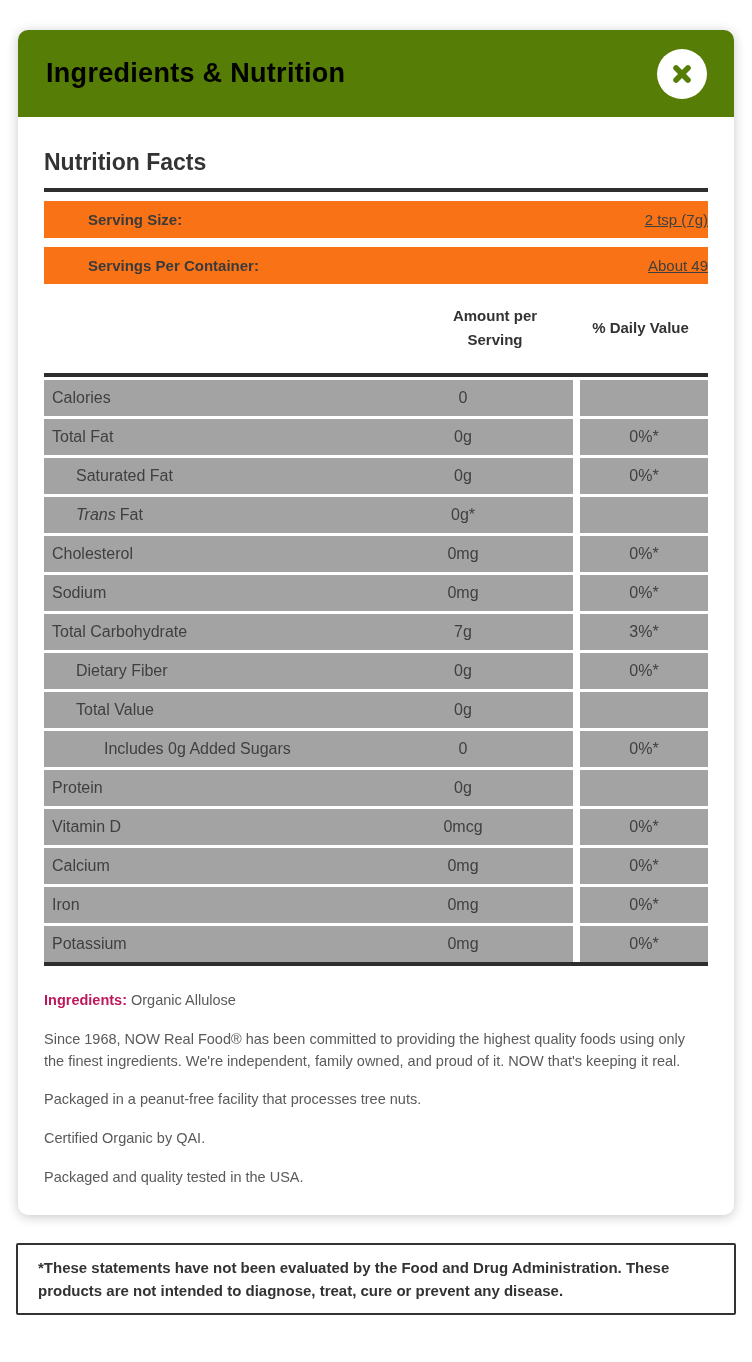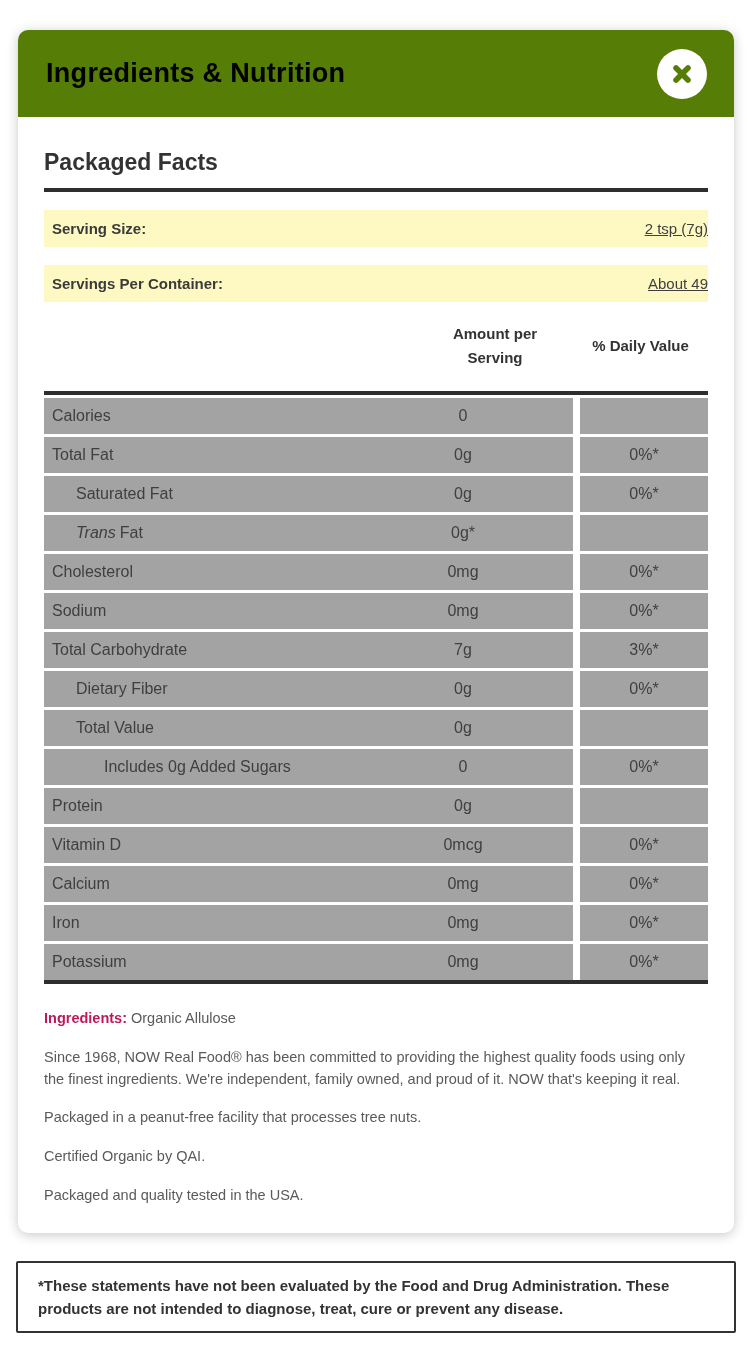--- a/index.html
+++ b/index.html
@@ -54,23 +54,24 @@
     font-size: 23px;
     font-weight: bold;
     color: #333333;
   }
   .thick-rule { height: 4px; background: #2e2e2e; }
 
   .serving-row {
     display: grid;
     grid-template-columns: 1fr 320px;
     align-items: center;
-    background: #fef9c3;
+    background: #f97316;
     min-height: 37px;
-    margin-top: 18px;
+    margin-top: 9px;
+    padding-left: 36px;
   }
   .serving-row .s-label {
     font-weight: bold;
     font-size: 15px;
     color: #3a3a3a;
     padding-left: 8px;
   }
   .serving-row .s-value {
     text-align: right;
     font-size: 15px;
@@ -161,21 +162,21 @@
         <svg width="26" height="26" viewBox="0 0 24 24">
           <line x1="6.5" y1="6.5" x2="17.5" y2="17.5" stroke="#567d05" stroke-width="5.2" stroke-linecap="round"></line>
           <line x1="17.5" y1="6.5" x2="6.5" y2="17.5" stroke="#567d05" stroke-width="5.2" stroke-linecap="round"></line>
         </svg>
       </span>
     </button>
   </div>
 
   <div class="modal-body">
 
-    <h2 class="nf-heading">Packaged Facts</h2>
+    <h2 class="nf-heading">Nutrition Facts</h2>
 
     <div class="thick-rule"></div>
 
     <div class="serving-row">
       <span class="s-label">Serving Size:</span>
       <span class="s-value">2 tsp (7g)</span>
     </div>
     <div class="serving-row">
       <span class="s-label">Servings Per Container:</span>
       <span class="s-value">About 49</span>

